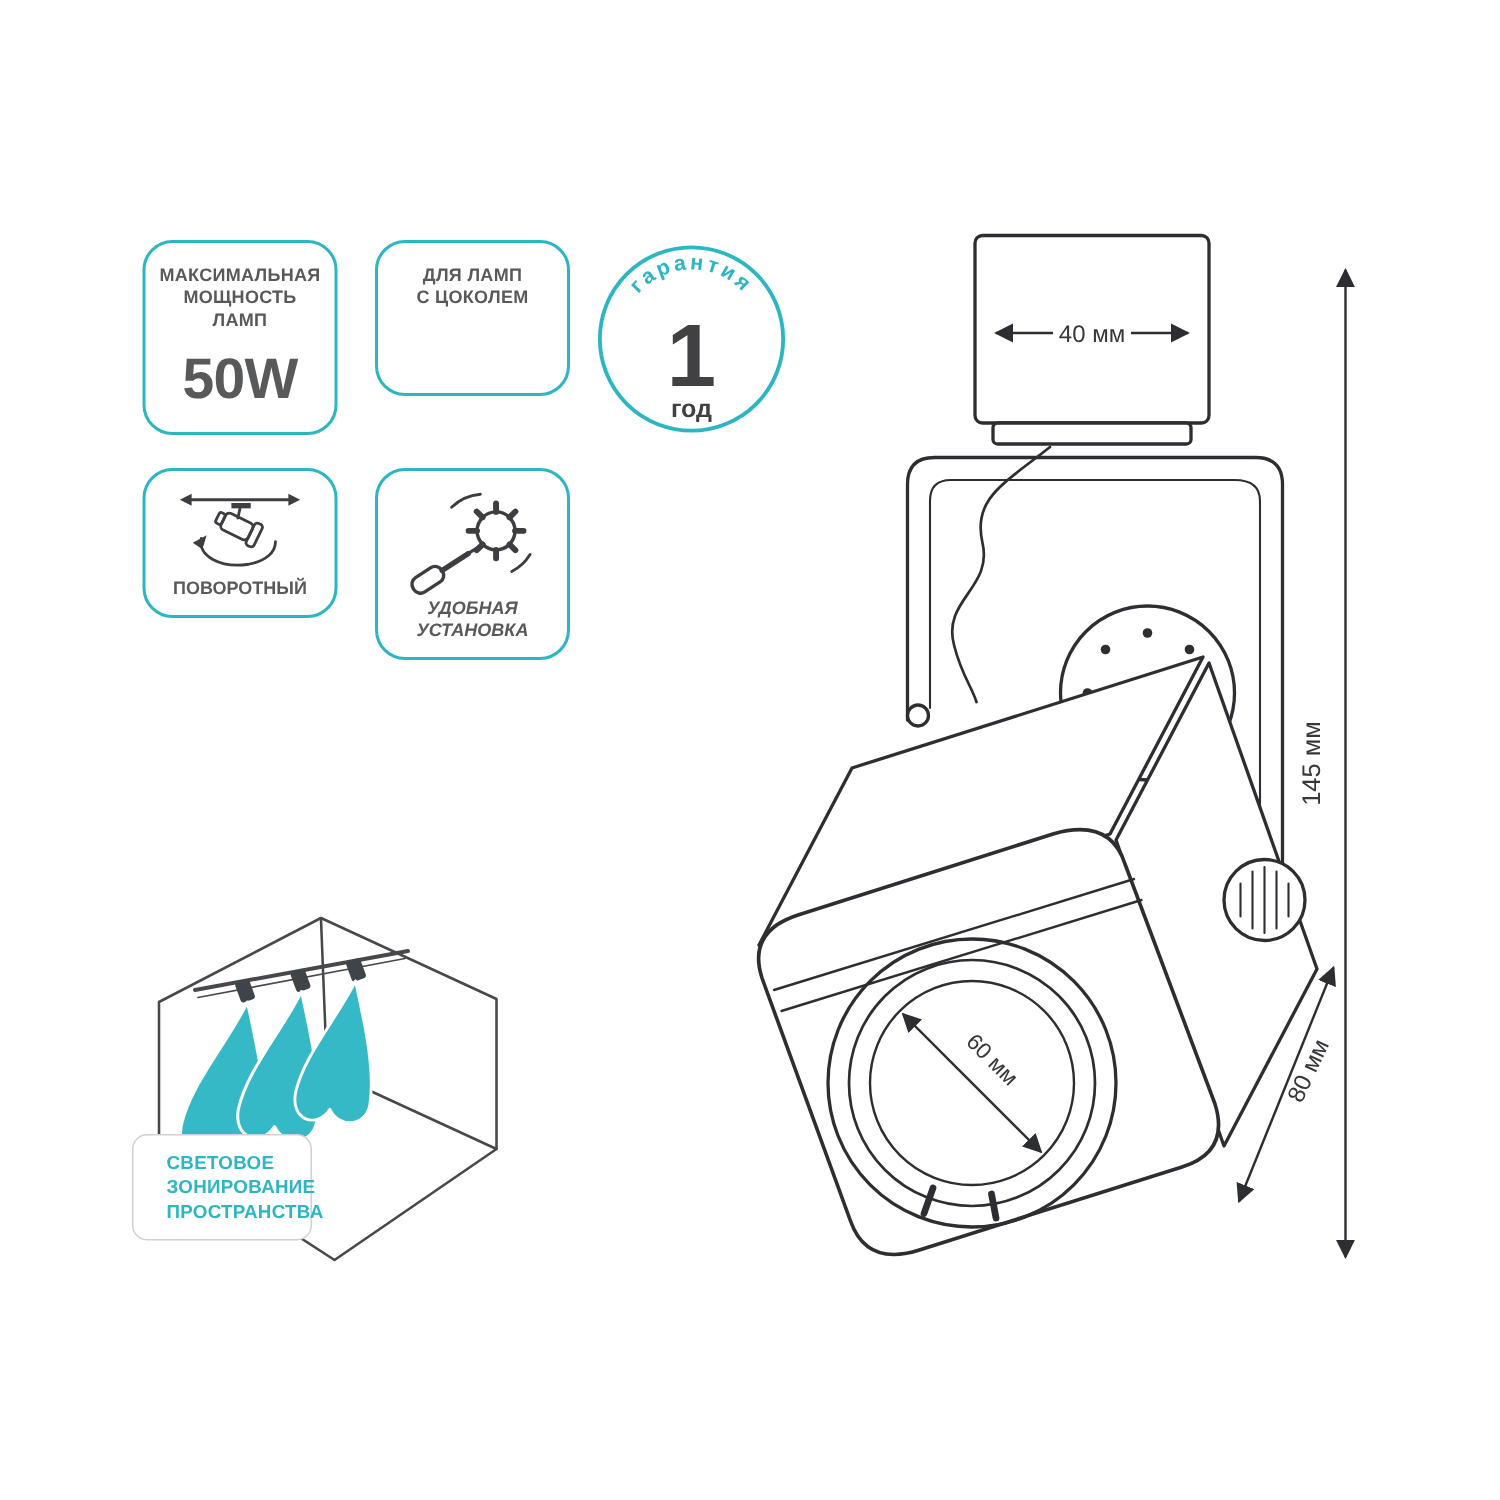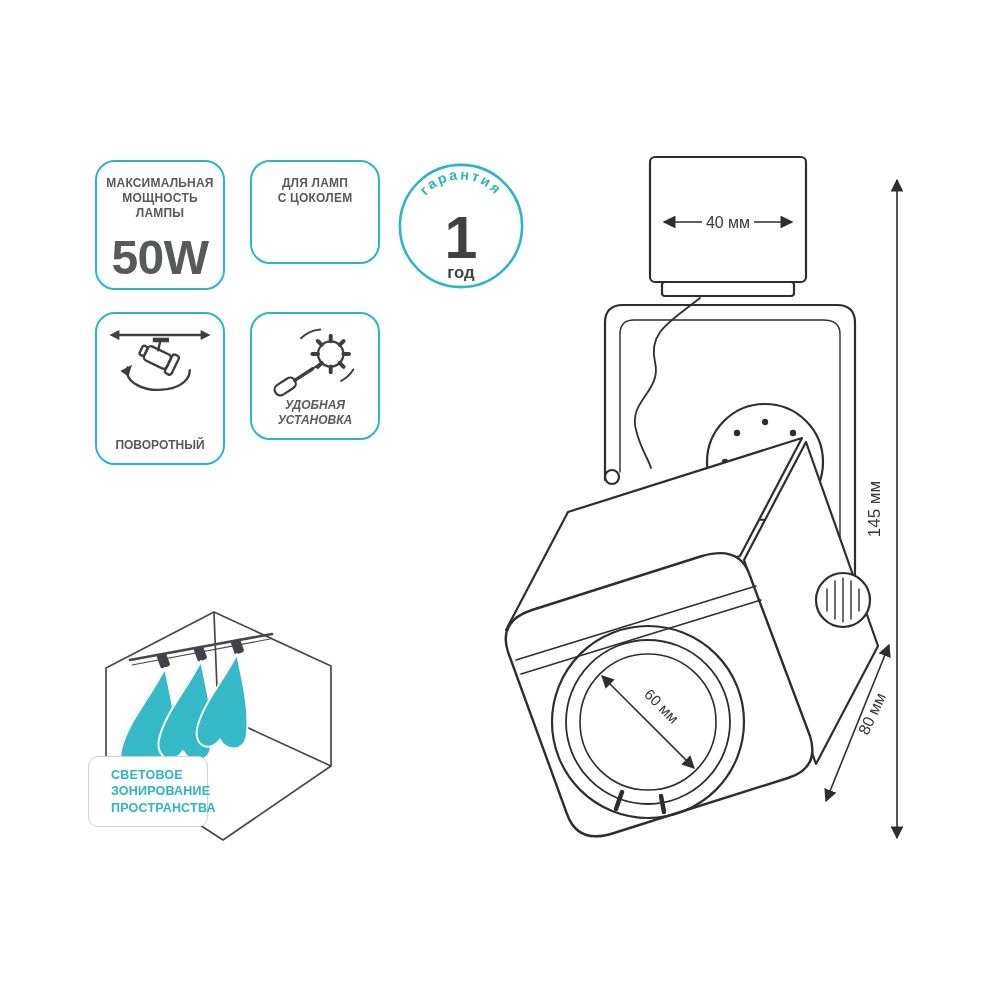--- a/index.html
+++ b/index.html
@@ -106,23 +106,23 @@
       <text x="877" y="716" text-anchor="middle" transform="rotate(-65,877,716)">80 мм</text>
       <text x="658" y="710" text-anchor="middle" transform="rotate(45,658,710)" font-size="15">60 мм</text>
     </g>
   </g>
 </svg>
 
 <div class="badge" style="left:95px;top:160px;width:130px;height:130px;">
   <span class="badge-lines">
     <span>МАКСИМАЛЬНАЯ</span>
     <span>МОЩНОСТЬ</span>
-    <span>ЛАМПЫ</span>
+    <span>ЛАМП</span>
   </span>
-  <span class="badge-value" style="font-size:48px;">50W</span>
+  <span class="badge-value" style="font-size:38px;">50W</span>
 </div>
 
 <div class="badge" style="left:250px;top:160px;width:130px;height:104px;">
   <span class="badge-lines">
     <span>ДЛЯ ЛАМП</span>
     <span>С ЦОКОЛЕМ</span>
   </span>
 </div>
 
 <div id="warranty-badge">
@@ -132,21 +132,21 @@
     </defs>
     <circle cx="70" cy="70" r="62" fill="none" stroke="#2cb6c3" stroke-width="2.6"></circle>
     <text font-size="14.5" font-weight="bold" fill="#2cb6c3" letter-spacing="2.2" text-anchor="middle">
       <textPath href="#warc" startOffset="50%">гарантия</textPath>
     </text>
     <text x="70" y="102" text-anchor="middle" font-size="60" font-weight="bold" fill="#414042">1</text>
     <text x="70" y="123" text-anchor="middle" font-size="17" font-weight="bold" fill="#414042">год</text>
   </svg>
 </div>
 
-<div class="badge" style="left:95px;top:312px;width:130px;height:153px;">
+<div class="badge" style="left:95px;top:312px;width:130px;height:100px;">
   <svg class="badge-icon" width="112" height="74" viewBox="0 0 124 82">
     <g stroke="#3c3e42" stroke-width="2.6" fill="none" stroke-linecap="round" stroke-linejoin="round">
       <path d="M16,10 L108,10"></path>
       <path d="M6,10 L17,4.5 L17,15.5 Z" fill="#3c3e42" stroke="none"></path>
       <path d="M118,10 L107,4.5 L107,15.5 Z" fill="#3c3e42" stroke="none"></path>
       <rect x="54" y="13" width="18" height="5" fill="#3c3e42" stroke="none"></rect>
       <path d="M62,18 L60,27"></path>
       <g transform="rotate(26,62,38)">
         <rect x="44" y="28" width="28" height="17" rx="4"></rect>
         <rect x="72" y="25" width="8" height="23" rx="3"></rect>

